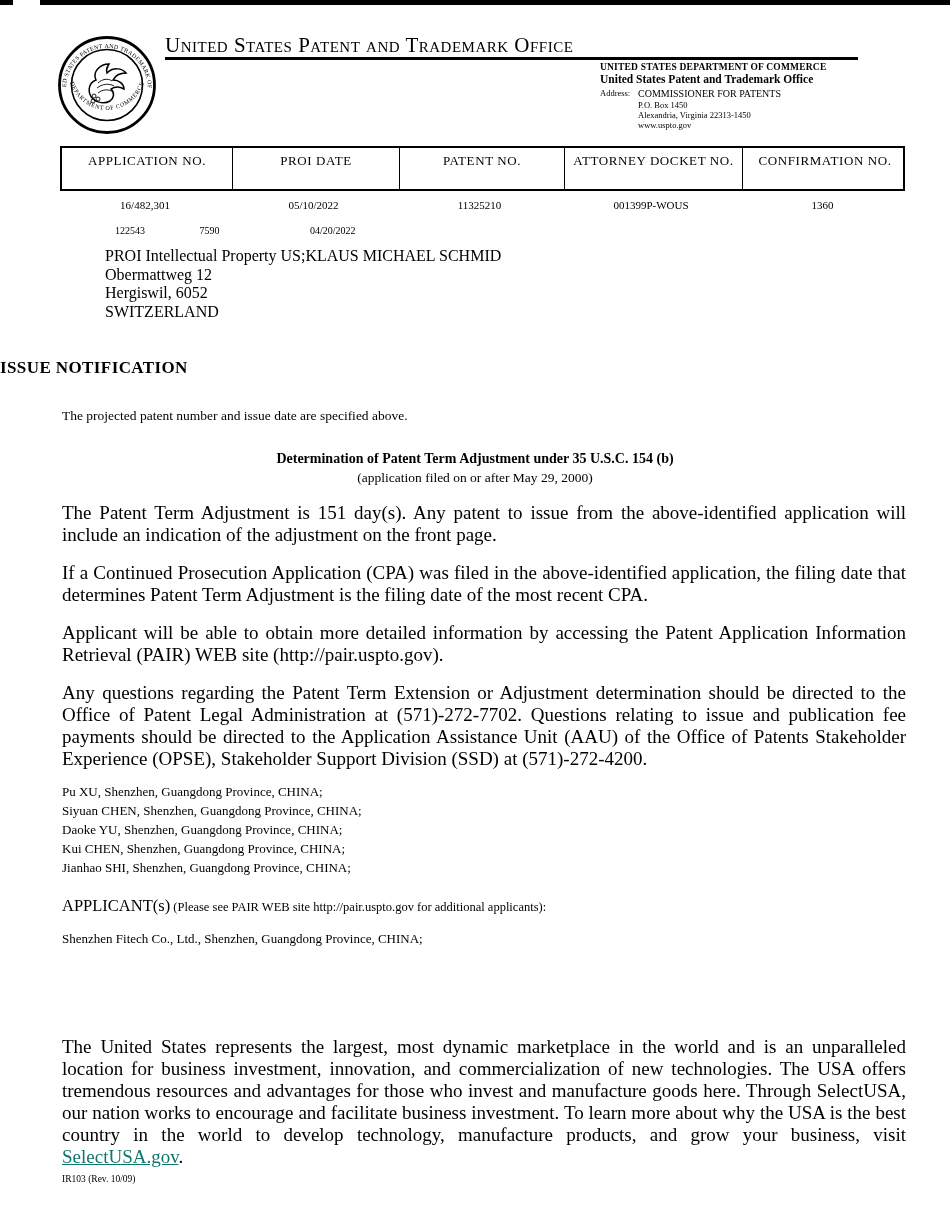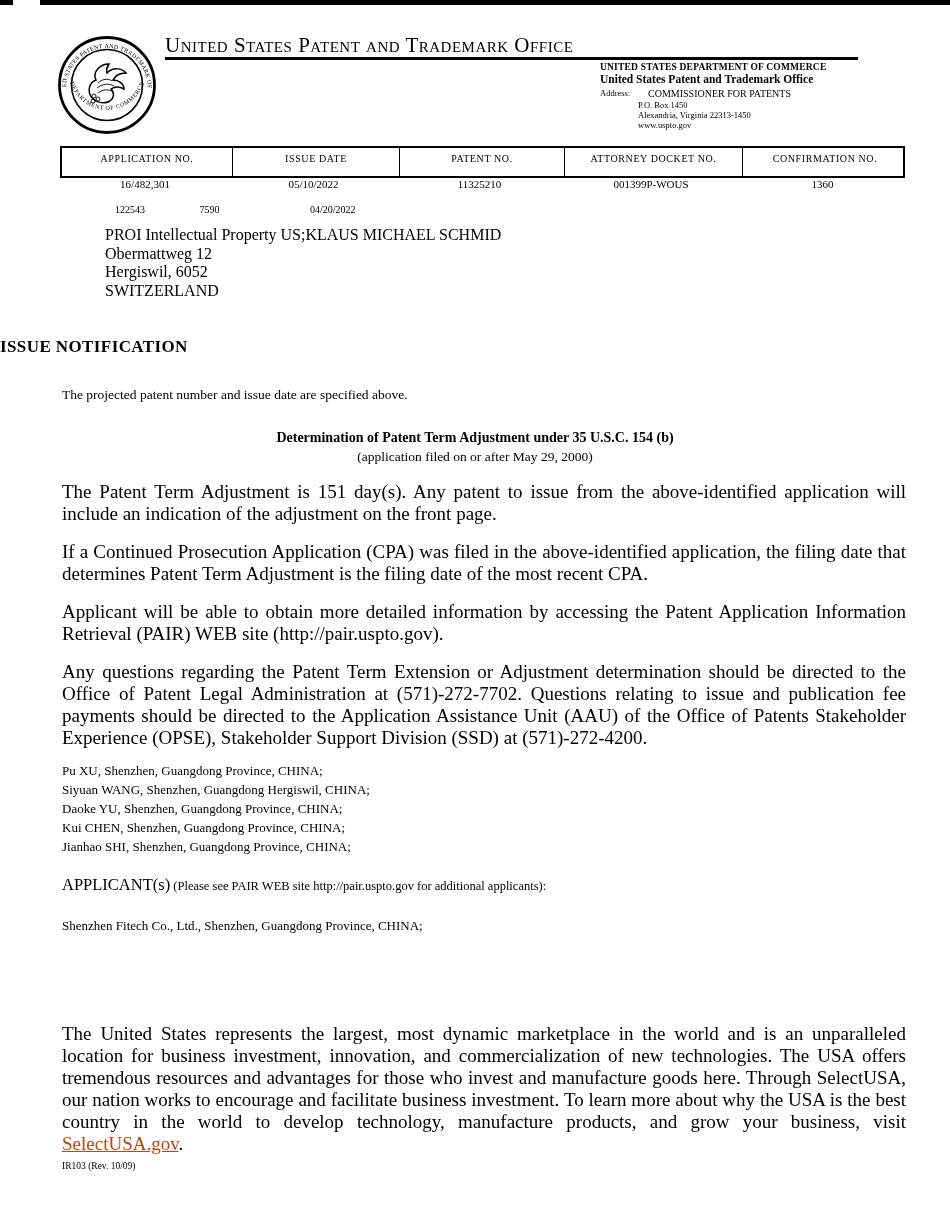--- a/index.html
+++ b/index.html
@@ -20,35 +20,35 @@
   .header { position:relative; margin:30px 45px 0 57px; height:106px; }
   .seal { position:absolute; left:0; top:5px; width:100px; height:100px; }
   .agency-title {
     position:absolute; left:108px; top:3px;
     font-variant:small-caps; font-size:21px; letter-spacing:0.5px; white-space:nowrap;
   }
   .title-rule { position:absolute; left:108px; top:27px; width:693px; height:3px; background:#000; }
   .dept-block { position:absolute; left:543px; top:32px; line-height:1.18; }
   .dept-line1 { font-weight:bold; font-size:9.5px; letter-spacing:0.2px; }
   .dept-line2 { font-weight:bold; font-size:11.5px; }
-  .addr-row { display:flex; font-size:8.5px; margin-top:1px;gap:10px; }
+  .addr-row { display:flex; font-size:8.5px; margin-top:1px; }
   .addr-label { width:38px; font-size:8.5px; }
   .addr-v0 { font-size:10px; }
   .addr-ind { margin-left:38px; font-size:8.5px; }
 
   
   .info-table { margin:10px 0 0 60px; width:845px; }
   .grid-row { display:grid; grid-template-columns:170px 167px 165px 178px 165px; }
   .hdr-row { border:2.5px solid #000; }
   .hdr-cell {
-    text-align:center; font-size:10px; letter-spacing:0.6px;
-    padding:5px 0 12px 0; border-left:1.5px solid #000;
+    text-align:center; font-size:13px; letter-spacing:0.6px;
+    padding:5px 0 20px 0; border-left:1.5px solid #000;
   }
   .hdr-cell:first-child { border-left:none; }
-  .val-row { }
+  .val-row { margin-top:8px; }
   .val-cell { text-align:center; font-size:11px; }
 
   
   .code-line { margin:14px 0 11px 115px; font-size:10px; }
   .code-customer { display:inline-block; width:82px; }
   .code-code { display:inline-block; width:108px; }
   .mail-addr { margin:7px 0 0 105px; font-size:16px; line-height:18.5px; }
 
   
   .issue-title { margin-top:37px; text-align:left; font-weight:bold; font-size:17px; letter-spacing:0.4px; }
@@ -56,23 +56,23 @@
   .det-head { margin-top:27px; text-align:center; font-weight:bold; font-size:14px; }
   .det-sub { margin-top:3px; text-align:center; font-size:13.5px; }
   .para {
     margin:16px 44px 0 62px;
     font-size:19px; line-height:22px; text-align:justify;
   }
   .section-head { margin:10px 44px 0 62px; font-size:12.5px; }
   .section-head .big { font-size:16.5px; }
   .list-block { margin:12px 44px 0 62px; font-size:13px; line-height:19px; }
   .applicant-head { margin-top:19px; }
-  .applicant-line { margin-top:21px; }
+  .applicant-line { margin-top:13px; }
   .footer-para { margin-top:88px; }
-  .link { text-decoration:underline; color:#c2410c; cursor:pointer; }
+  .link { text-decoration:underline; color:#0f766e; cursor:pointer; }
   .form-number { margin:6px 0 4px 62px; font-size:9.5px;font-family:Liberation Serif, serif; }
 </style>
 </head>
 <body>
 
 <div class="page">
   <div class="topbar"></div>
   <div class="topbar-gap"></div>
 
   <div class="header">
@@ -107,21 +107,21 @@
       </div>
       <div class="addr-ind">P.O. Box 1450</div>
       <div class="addr-ind">Alexandria, Virginia 22313-1450</div>
       <div class="addr-ind">www.uspto.gov</div>
     </div>
   </div>
 
   <div class="info-table">
     <div class="grid-row hdr-row">
       <div class="hdr-cell">APPLICATION NO.</div>
-      <div class="hdr-cell">ISSUE DATE</div>
+      <div class="hdr-cell">PROI DATE</div>
       <div class="hdr-cell">PATENT NO.</div>
       <div class="hdr-cell">ATTORNEY DOCKET NO.</div>
       <div class="hdr-cell">CONFIRMATION NO.</div>
     </div>
     <div class="grid-row val-row">
       <div class="val-cell">16/482,301</div>
       <div class="val-cell">05/10/2022</div>
       <div class="val-cell">11325210</div>
       <div class="val-cell">001399P-WOUS</div>
       <div class="val-cell">1360</div>
@@ -147,21 +147,21 @@
   <div class="det-head">Determination of Patent Term Adjustment under 35 U.S.C. 154 (b)</div>
   <div class="det-sub">(application filed on or after May 29, 2000)</div>
 
   <div class="para">The Patent Term Adjustment is 151 day(s). Any patent to issue from the above-identified application will include an indication of the adjustment on the front page.</div>
   <div class="para">If a Continued Prosecution Application (CPA) was filed in the above-identified application, the filing date that determines Patent Term Adjustment is the filing date of the most recent CPA.</div>
   <div class="para">Applicant will be able to obtain more detailed information by accessing the Patent Application Information Retrieval (PAIR) WEB site (http://pair.uspto.gov).</div>
   <div class="para">Any questions regarding the Patent Term Extension or Adjustment determination should be directed to the Office of Patent Legal Administration at (571)-272-7702. Questions relating to issue and publication fee payments should be directed to the Application Assistance Unit (AAU) of the Office of Patents Stakeholder Experience (OPSE), Stakeholder Support Division (SSD) at (571)-272-4200.</div>
 
   <div class="list-block">
     <div>Pu XU, Shenzhen, Guangdong Province, CHINA;</div>
-    <div>Siyuan WANG, Shenzhen, Guangdong Hergiswil, CHINA;</div>
+    <div>Siyuan CHEN, Shenzhen, Guangdong Province, CHINA;</div>
     <div>Daoke YU, Shenzhen, Guangdong Province, CHINA;</div>
     <div>Kui CHEN, Shenzhen, Guangdong Province, CHINA;</div>
     <div>Jianhao SHI, Shenzhen, Guangdong Province, CHINA;</div>
   </div>
 
   <div class="section-head applicant-head">
     <span class="big">APPLICANT(s)</span>
     <span>(Please see PAIR WEB site http://pair.uspto.gov for additional applicants):</span>
   </div>
   <div class="list-block applicant-line">

